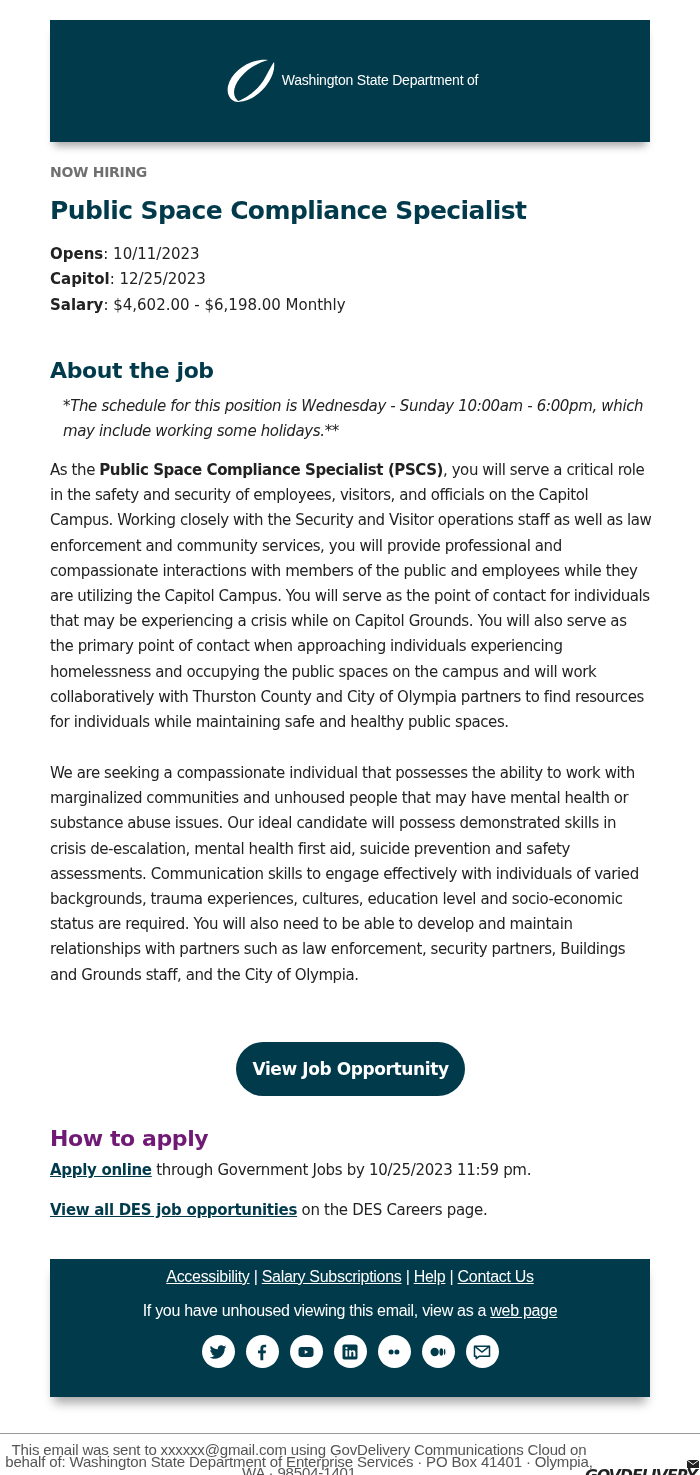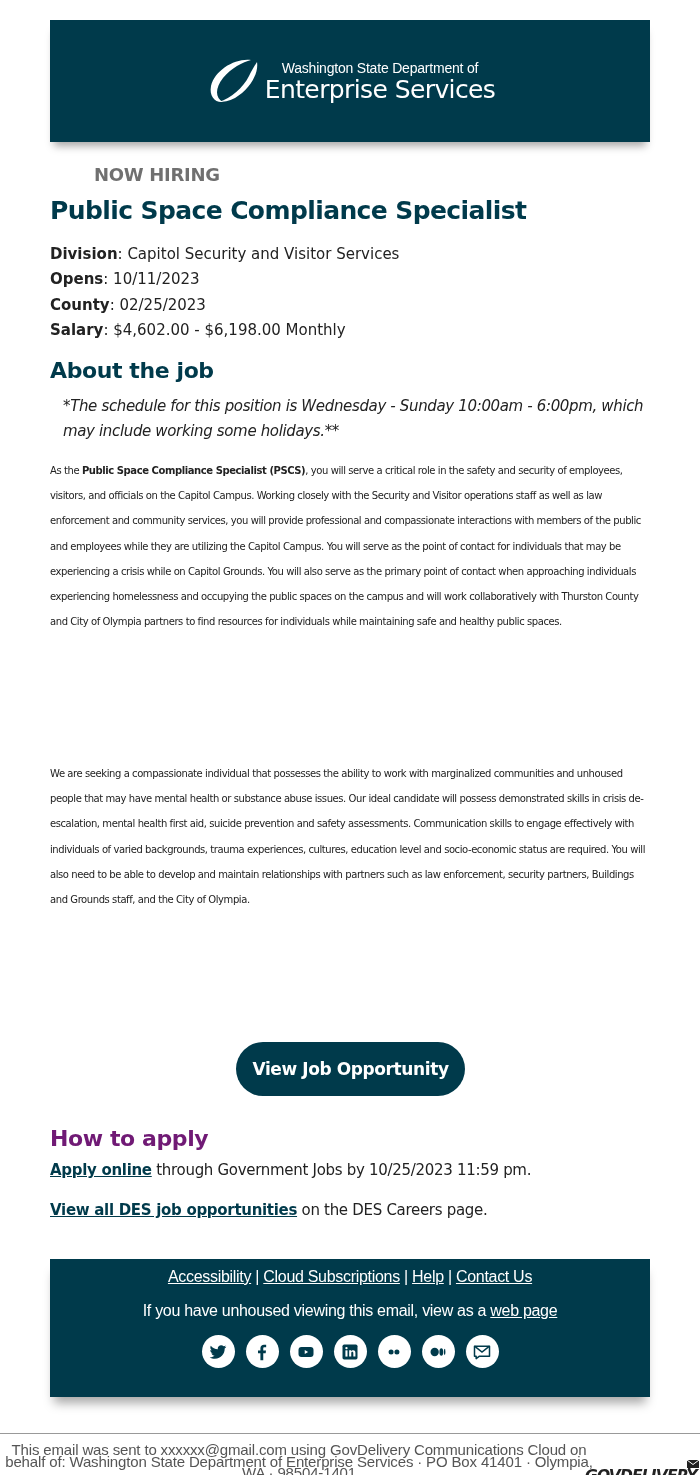--- a/index.html
+++ b/index.html
@@ -12,30 +12,30 @@
     top: 20px; height: 122px; background: #003a4b;
     box-shadow: 0 8px 8px -4px rgba(0,0,0,0.35);
     display: flex; align-items: center; justify-content: center; text-align: center;
   }
   .logo { display: flex; align-items: center; color: #fff; }
   .logo-mark { width: 56px; height: 50px; margin-right: 4px; }
   .logo-text { display: flex; flex-direction: column; line-height: 1; }
   .logo-top { font-family: "Liberation Sans", sans-serif; font-size: 14px; letter-spacing: -0.2px; margin-bottom: 2px; }
   .logo-bottom { font-family: "DejaVu Sans", sans-serif; font-size: 25px; letter-spacing: -0.6px; }
 
-  .now-hiring { top: 164px; font-size: 18px; font-weight: bold; color: #707070; letter-spacing: -0.3px; margin-left: 44px; }
+  .now-hiring { top: 164px; font-size: 14px; font-weight: bold; color: #707070; letter-spacing: -0.3px; }
   .job-title { top: 196px; font-size: 25px; font-weight: bold; color: #003a4b; letter-spacing: -0.6px; }
 
   .meta { top: 242px; font-size: 15px; line-height: 25.3px; color: #222; }
   .meta b { font-weight: bold; }
 
   .about-h { top: 358px; font-size: 22px; font-weight: bold; color: #003a4b; letter-spacing: -0.4px; }
   .schedule { top: 394px; font-size: 15px; line-height: 25.3px; font-style: italic; color: #222; width: 600px; letter-spacing: -0.35px; margin-left: 13px; }
 
-  .para { font-size: 10px; line-height: 25.2px; color: #222; letter-spacing: -0.42px; width: 602px; }
+  .para { font-size: 15px; line-height: 25.2px; color: #222; letter-spacing: -0.42px; width: 602px; }
   .para1 { top: 458px; }
   .para2 { top: 761px; }
 
   .cta {
     position: absolute; left: 236px; top: 1042px; width: 229px; height: 54px;
     background: #003a4b; border-radius: 27px; color: #fff;
     font-size: 17px; font-weight: bold; display: flex; align-items: center; justify-content: center;
     letter-spacing: -0.4px; cursor: pointer; text-decoration: none;
   }
 
@@ -82,51 +82,49 @@
 
 <div class="wrap header">
   <div class="logo">
     <svg class="logo-mark" viewBox="0 0 56 50">
       <path d="M46 4 C30 2 10 14 6 30 C4 40 10 47 18 46 C10 42 10 32 18 22 C26 12 38 6 46 4 Z" fill="#fff"></path>
       <path d="M52 6 C54 18 44 34 30 42 C24 45 18 46 14 46 C26 42 38 32 44 20 C47 14 50 9 52 6 Z" fill="#fff"></path>
       <path d="M40 10 C30 14 22 22 20 30 C26 22 34 16 40 10 Z" fill="#003a4b"></path>
     </svg>
     <div class="logo-text">
       <span class="logo-top">Washington State Department of</span>
-      <span class="logo-bottom">Enterprise Services</span>
     </div>
   </div>
 </div>
 
 <div class="wrap now-hiring">NOW HIRING</div>
 <div class="wrap job-title">Public Space Compliance Specialist</div>
 
 <div class="wrap meta">
-  <div><b>Division</b><span>: Capitol Security and Visitor Services</span></div>
   <div><b>Opens</b><span>: 10/11/2023</span></div>
-  <div><b>County</b><span>: 02/25/2023</span></div>
+  <div><b>Capitol</b><span>: 12/25/2023</span></div>
   <div><b>Salary</b><span>: $4,602.00 - $6,198.00 Monthly</span></div>
 </div>
 
 <div class="wrap about-h">About the job</div>
 <div class="wrap schedule">*The schedule for this position is Wednesday - Sunday 10:00am - 6:00pm, which may include working some holidays.**</div>
 
 <div class="wrap para para1"><span>As the </span><b>Public Space Compliance Specialist (PSCS)</b><span>, you will serve a critical role in the safety and security of employees, visitors, and officials on the Capitol Campus. Working closely with the Security and Visitor operations staff as well as law enforcement and community services, you will provide professional and compassionate interactions with members of the public and employees while they are utilizing the Capitol Campus. You will serve as the point of contact for individuals that may be experiencing a crisis while on Capitol Grounds. You will also serve as the primary point of contact when approaching individuals experiencing homelessness and occupying the public spaces on the campus and will work collaboratively with Thurston County and City of Olympia partners to find resources for individuals while maintaining safe and healthy public spaces.</span></div>
 
 <div class="wrap para para2">We are seeking a compassionate individual that possesses the ability to work with marginalized communities and unhoused people that may have mental health or substance abuse issues. Our ideal candidate will possess demonstrated skills in crisis de-escalation, mental health first aid, suicide prevention and safety assessments. Communication skills to engage effectively with individuals of varied backgrounds, trauma experiences, cultures, education level and socio-economic status are required. You will also need to be able to develop and maintain relationships with partners such as law enforcement, security partners, Buildings and Grounds staff, and the City of Olympia.</div>
 
 <a class="cta">View Job Opportunity</a>
 
 <div class="wrap apply-h">How to apply</div>
 <div class="wrap apply-line apply1"><a>Apply online</a><span> through Government Jobs by 10/25/2023 11:59 pm.</span></div>
 <div class="wrap apply-line apply2"><a>View all DES job opportunities</a><span> on the DES Careers page.</span></div>
 
 <div class="wrap footer">
   <div class="footer-links">
-    <a>Accessibility</a><span> | </span><a>Cloud Subscriptions</a><span> | </span><a>Help</a><span> | </span><a>Contact Us</a>
+    <a>Accessibility</a><span> | </span><a>Salary Subscriptions</a><span> | </span><a>Help</a><span> | </span><a>Contact Us</a>
   </div>
   <div class="footer-trouble"><span>If you have unhoused viewing this email, view as a </span><a>web page</a></div>
 
   <div class="socials">
     <div class="social">
       <svg viewBox="0 0 24 24">
           <path fill="#003a4b" d="M22 5.8c-.7.3-1.5.5-2.4.6.9-.5 1.5-1.3 1.8-2.3-.8.5-1.7.8-2.6 1-.8-.8-1.9-1.3-3-1.3-2.3 0-4.1 1.8-4.1 4.1 0 .3 0 .6.1.9C8.4 8.6 5.4 7 3.4 4.5c-.4.6-.6 1.3-.6 2.1 0 1.4.7 2.7 1.8 3.4-.7 0-1.3-.2-1.9-.5v.1c0 2 1.4 3.6 3.3 4-.3.1-.7.1-1.1.1-.3 0-.5 0-.8-.1.5 1.6 2 2.8 3.8 2.8-1.4 1.1-3.2 1.8-5.1 1.8H2c1.8 1.2 4 1.8 6.3 1.8 7.5 0 11.7-6.2 11.7-11.7v-.5c.8-.5 1.5-1.3 2-2z"></path>
         </svg>
     </div>
     <div class="social">

